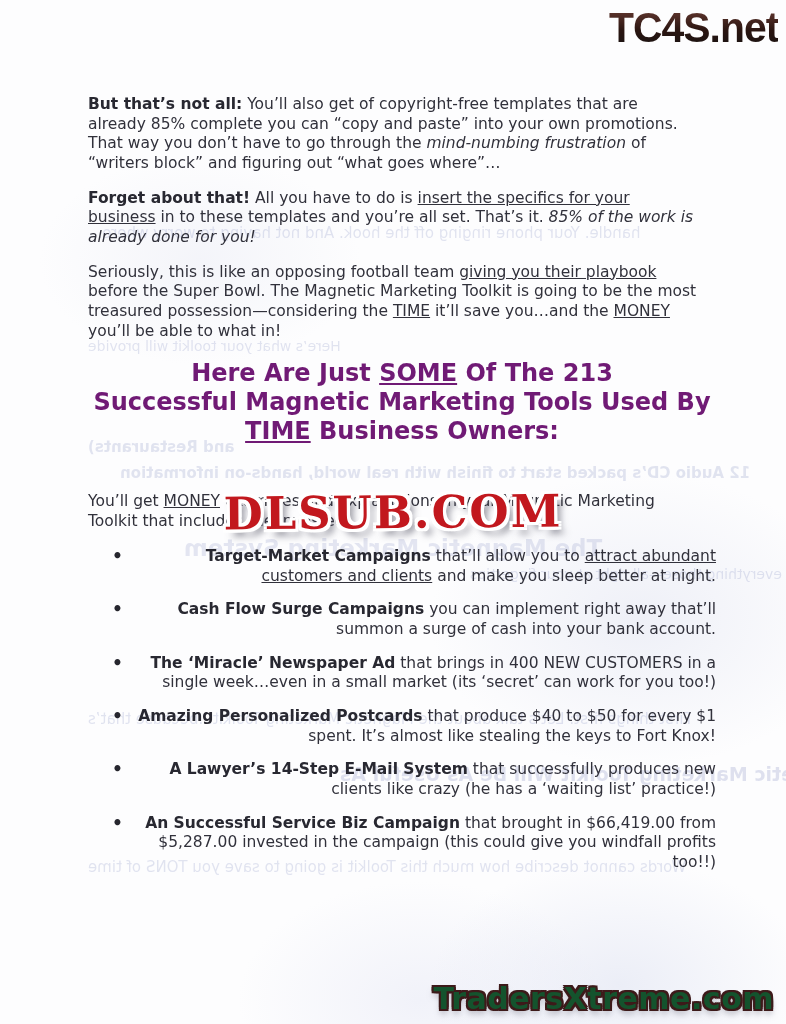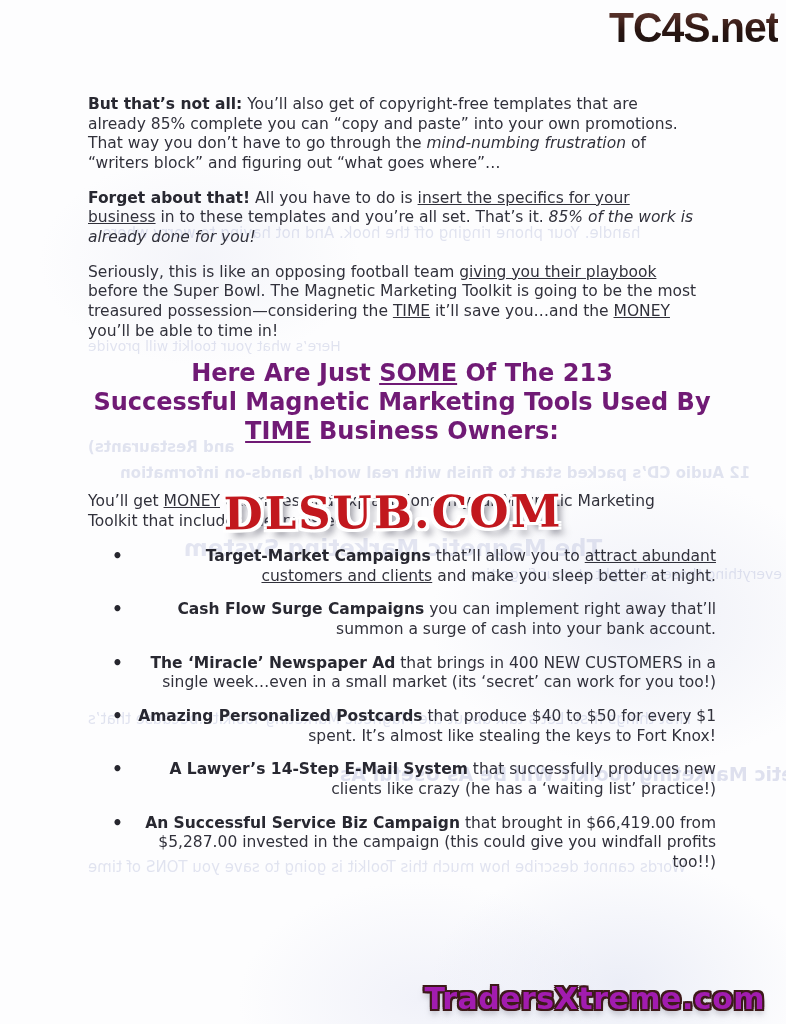--- a/index.html
+++ b/index.html
@@ -63,23 +63,23 @@
     position:absolute;top:484px;left:50%;
     transform:translateX(-50%) rotate(-.5deg);
     font-family:"DejaVu Serif","Liberation Serif",serif;font-weight:bold;
     font-size:45px;letter-spacing:2px;color:#c2181e;
     text-shadow:
       -3px -3px 0 #fff, 3px -3px 0 #fff, -3px 3px 0 #fff, 3px 3px 0 #fff,
       -3px 0 0 #fff, 3px 0 0 #fff, 0 -3px 0 #fff, 0 3px 0 #fff,
       6px 7px 7px rgba(70,70,85,.55);
   }
   .wm-bottom{
-    position:absolute;bottom:6px;right:21px;
+    position:absolute;bottom:6px;right:12px;
     font-family:"DejaVu Sans","Liberation Sans",sans-serif;font-weight:bold;
-    font-size:30px;letter-spacing:.5px;color:#a21caf;
+    font-size:30px;letter-spacing:.5px;color:#14532d;
     text-shadow:
       -2px -2px 0 #3d1a1a, 2px -2px 0 #3d1a1a, -2px 2px 0 #3d1a1a, 2px 2px 0 #3d1a1a,
       -2px 0 0 #3d1a1a, 2px 0 0 #3d1a1a, 0 -2px 0 #3d1a1a, 0 2px 0 #3d1a1a,
       0 5px 6px rgba(120,120,135,.55);
   }
 </style>
 </head>
 <body>
 
 <div class="page">
@@ -90,21 +90,21 @@
   <div class="ghost g3">12 Audio CD’s packed start to finish with real world, hands-on information</div>
   <div class="ghost g4">The Magnetic Marketing System</div>
   <div class="ghost g5">everything those—all right at your fingertips</div>
   <div class="ghost g6">First things first: Let’s talk about the Magnetic Marketing Toolkit...because that’s</div>
   <div class="ghost g7">The 513-Page Magnetic Marketing Toolkit Will Be As Useful As</div>
   <div class="ghost g8">Words cannot describe how much this Toolkit is going to save you TONS of time</div>
 
   <div class="content">
     <p class="para"><span class="b">But that’s not all:</span><span>  You’ll also get of copyright-free templates that are already 85% complete you can “copy and paste” into your own promotions.  That way you don’t have to go through the </span><span class="i">mind-numbing frustration</span><span> of “writers block” and figuring out “what goes where”…</span></p>
     <p class="para"><span class="b">Forget about that!</span><span>  All you have to do is </span><span class="u">insert the specifics for your business</span><span> in to these templates and you’re all set.  That’s it.  </span><span class="i">85% of the work is already done for you!</span></p>
-    <p class="para"><span>Seriously, this is like an opposing football team </span><span class="u">giving you their playbook</span><span> before the Super Bowl.  The Magnetic Marketing Toolkit is going to be the most treasured possession—considering the </span><span class="u">TIME</span><span> it’ll save you…and the </span><span class="u">MONEY</span><span> you’ll be able to time in!</span></p>
+    <p class="para"><span>Seriously, this is like an opposing football team </span><span class="u">giving you their playbook</span><span> before the Super Bowl.  The Magnetic Marketing Toolkit is going to be the most treasured possession—considering the </span><span class="u">TIME</span><span> it’ll save you…and the </span><span class="u">MONEY</span><span> you’ll be able to what in!</span></p>
 
     <h1 class="heading">
       <span class="hline"><span>Here Are Just </span><span class="u">SOME</span><span> Of The 213</span></span>
       <span class="hline"><span>Successful Magnetic Marketing Tools Used By</span></span>
       <span class="hline"><span class="u">TIME</span><span> Business Owners:</span></span>
     </h1>
 
     <p class="para intro"><span>You’ll get </span><span class="u">MONEY</span><span> examples and explanations in your Magnetic Marketing Toolkit that includes the invested:</span></p>
 
     <ul class="bullets">

